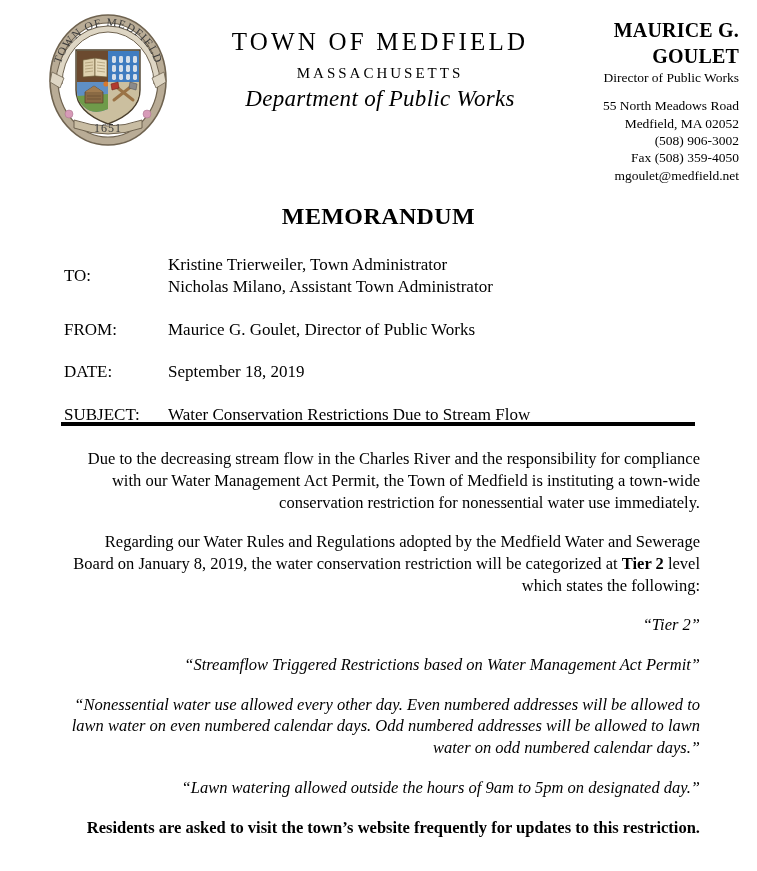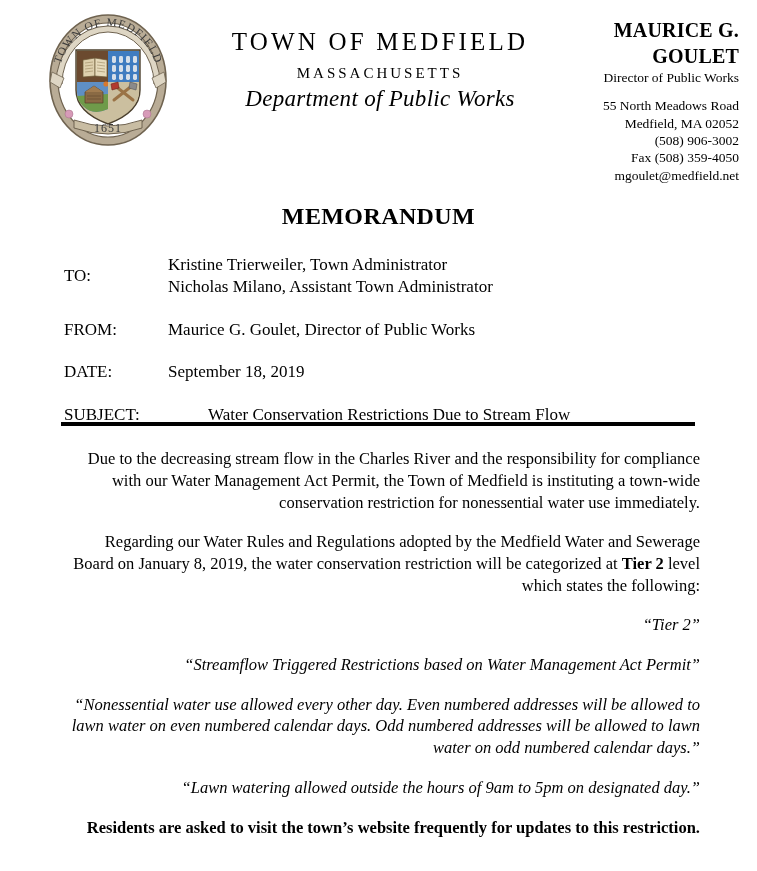--- a/index.html
+++ b/index.html
@@ -93,21 +93,21 @@
     left: 64px;
     top: 254px;
     width: 640px;
     font-size: 17px;
   }
   .field-row {
     display: flex;
     align-items: center;
     margin-bottom: 20px;
   }
-  .field-row:last-child { margin-bottom: 12px; gap: 40px; }
+  .field-row:last-child { margin-bottom: 12px; }
   .field-label {
     width: 104px;
     flex: 0 0 104px;
     line-height: 1.32;
   }
   .field-value {
     flex: 1 1 auto;
     line-height: 1.32;
   }
   .field-value div { white-space: nowrap; }

